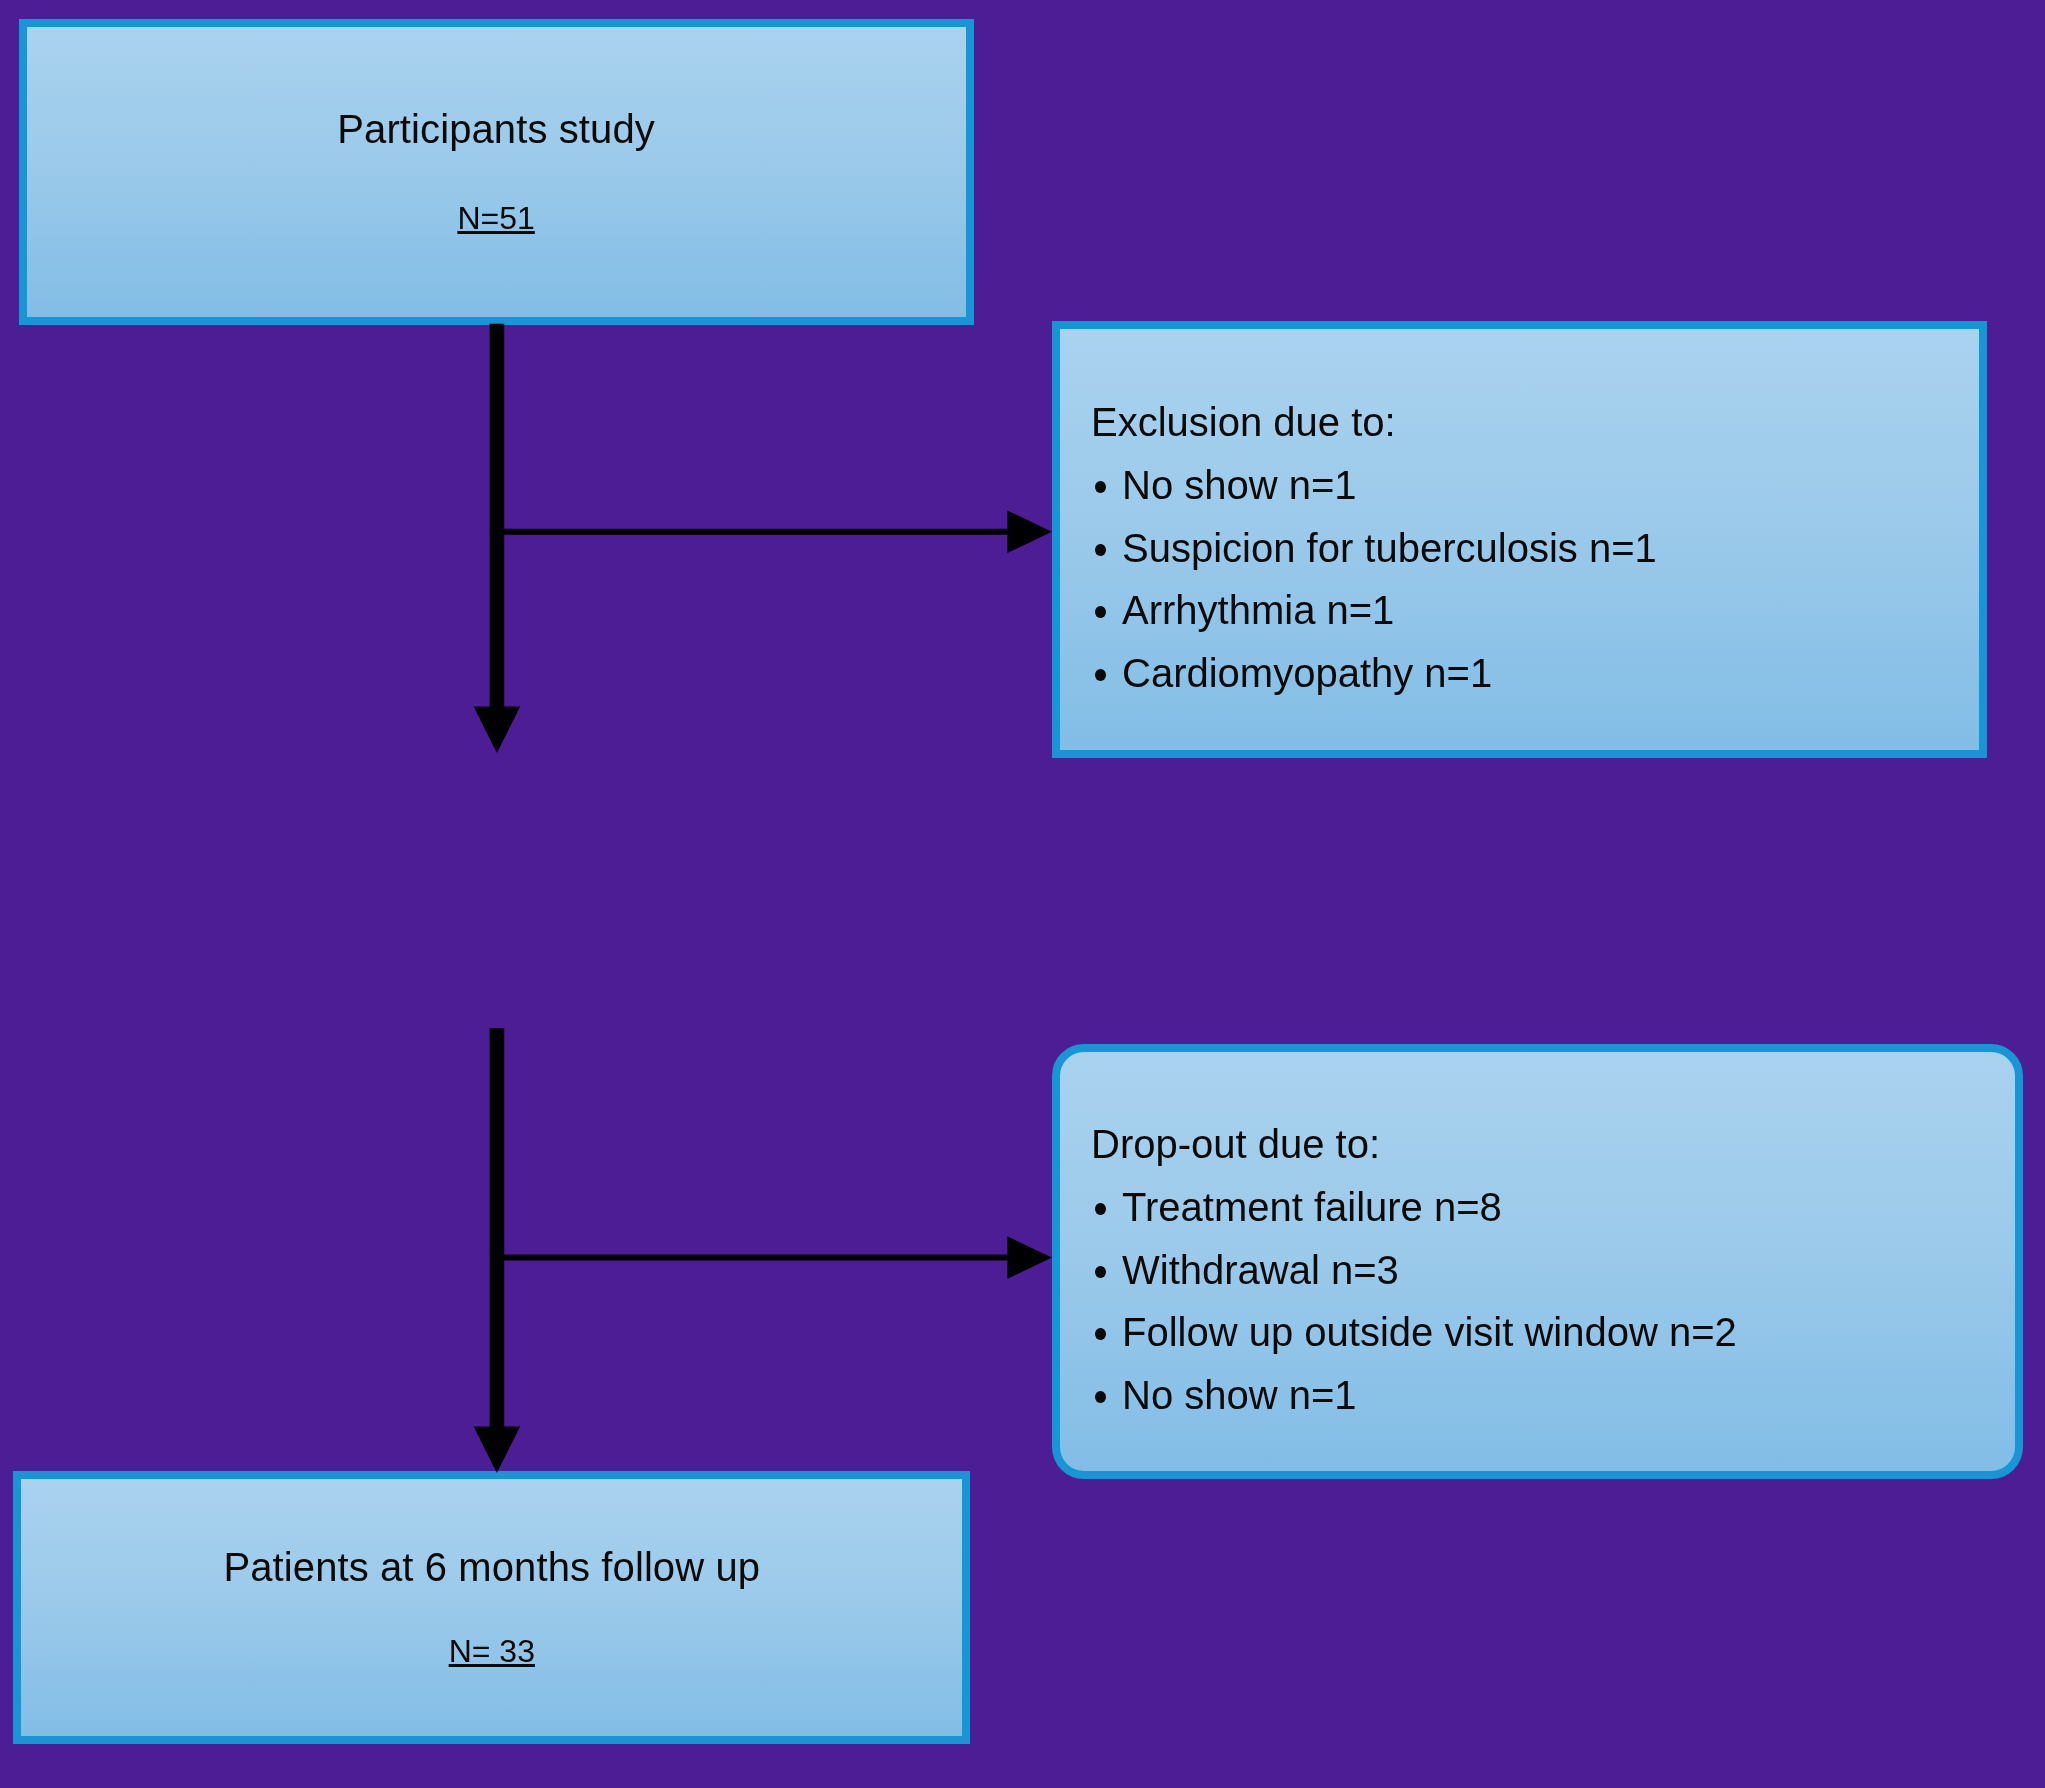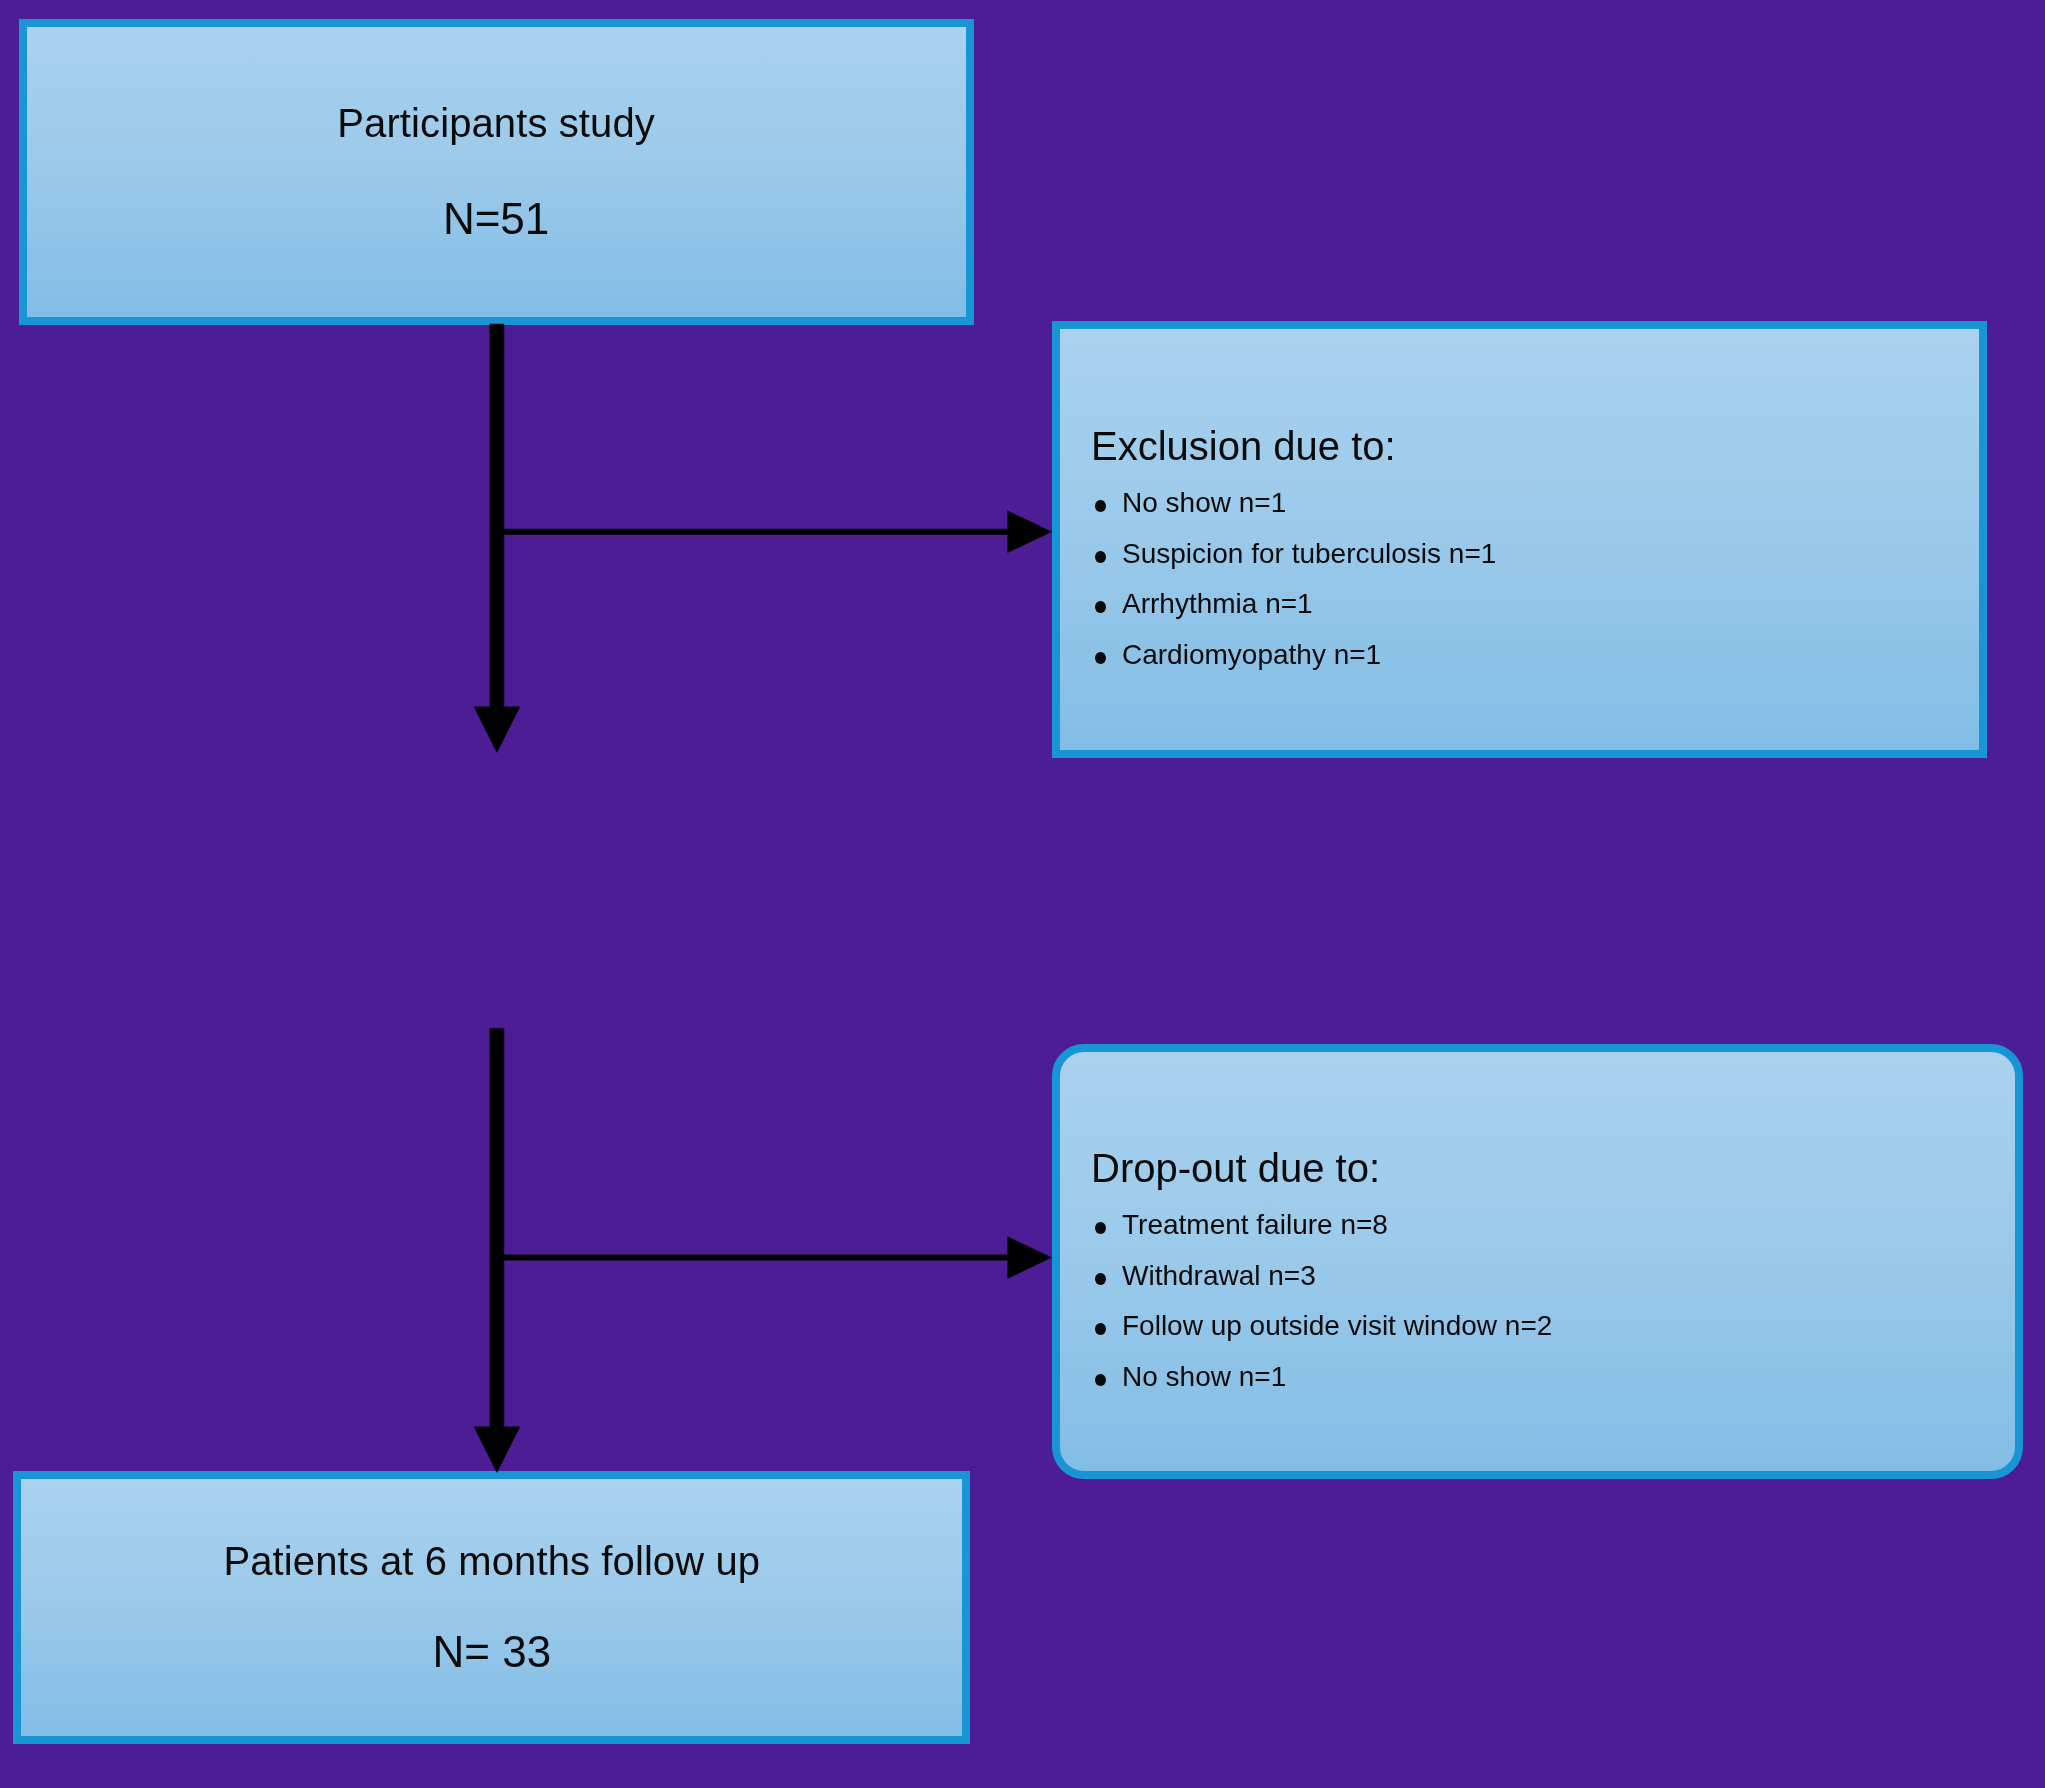--- a/index.html
+++ b/index.html
@@ -40,23 +40,24 @@
     align-items: center;
     text-align: center;
   }
   .stage-title {
     font-size: 40px;
     line-height: 1.05;
     letter-spacing: 0.1px;
     color: #0a0a0a;
   }
   .stage-count {
-    font-size: 44px;
+    font-size: 32px;
     line-height: 1.05;
     color: #0a0a0a;
+    text-decoration: underline;
   }
 
   
   .reason .inner {
     align-items: flex-start;
     justify-content: center;
     padding: 36px 26.6px 20px 31px;
   }
   .reason-heading {
     font-size: 40px;
@@ -65,21 +66,21 @@
     margin-bottom: 22.6px;
   }
   .reason-list {
     list-style: none;
     margin: 0;
     padding: 0;
     width: 100%;
   }
   .reason-list li {
     position: relative;
-    font-size: 28px;
+    font-size: 40px;
     line-height: 1.0;
     color: #0a0a0a;
     padding-left: 31px;
     margin-bottom: 22.6px;
     white-space: nowrap;
   }
   .reason-list li:last-child { margin-bottom: 0; }
   .reason-list li::before {
     content: "";
     position: absolute;

